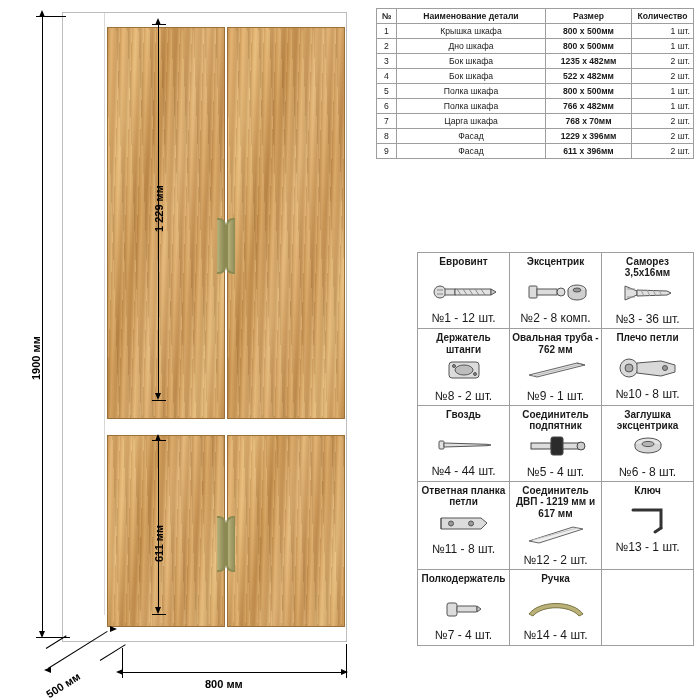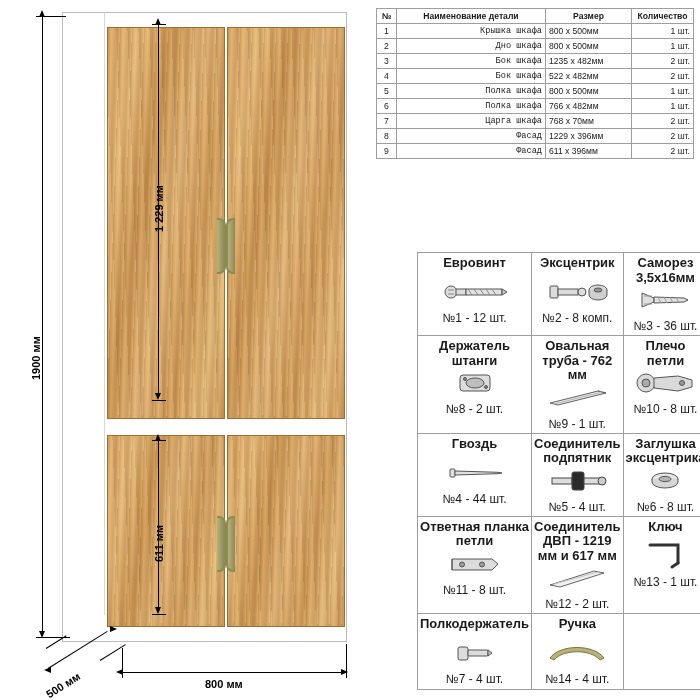--- a/index.html
+++ b/index.html
@@ -68,35 +68,35 @@
   
   .parts-table { position:absolute; left:376px; top:8px; width:318px; border-collapse:collapse; }
   .parts-table th, .parts-table td {
     border:1px solid #9e9e9e;
     font-size:8.6px;
     padding:2px 3px;
     vertical-align:middle;
   }
   .parts-table th { font-weight:bold; text-align:center; background:#fff; }
   .parts-table td.num { text-align:center; width:20px; }
-  .parts-table td.name { text-align:right;font-family:Liberation Mono, monospace; }
-  .parts-table td.size { width:86px; }
+  .parts-table td.name { text-align:center; }
+  .parts-table td.size { text-align:center; width:86px;font-weight:bold; }
   .parts-table td.qty { text-align:right; width:62px; }
 
   
   .hw { position:absolute; left:417px; top:252px; width:277px; border-collapse:collapse; }
   .hw td {
     border:1px solid #9e9e9e;
     width:33.33%;
     height:76px;
     vertical-align:top;
     padding:3px 2px 2px 2px;
     text-align:center;
   }
-  .hw .hw-title { font-size:13px; font-weight:bold; line-height:1.12; display:block; min-height:21px; }
+  .hw .hw-title { font-size:10px; font-weight:bold; line-height:1.12; display:block; min-height:21px; }
   .hw .hw-art { display:block; height:33px; }
   .hw .hw-art svg { display:block; margin:0 auto; }
   .hw .hw-qty { font-size:12px; display:block; margin-top:1px; }
 </style>
 </head>
 <body>
 
 <div class="root">
 
   <div class="drawing">

